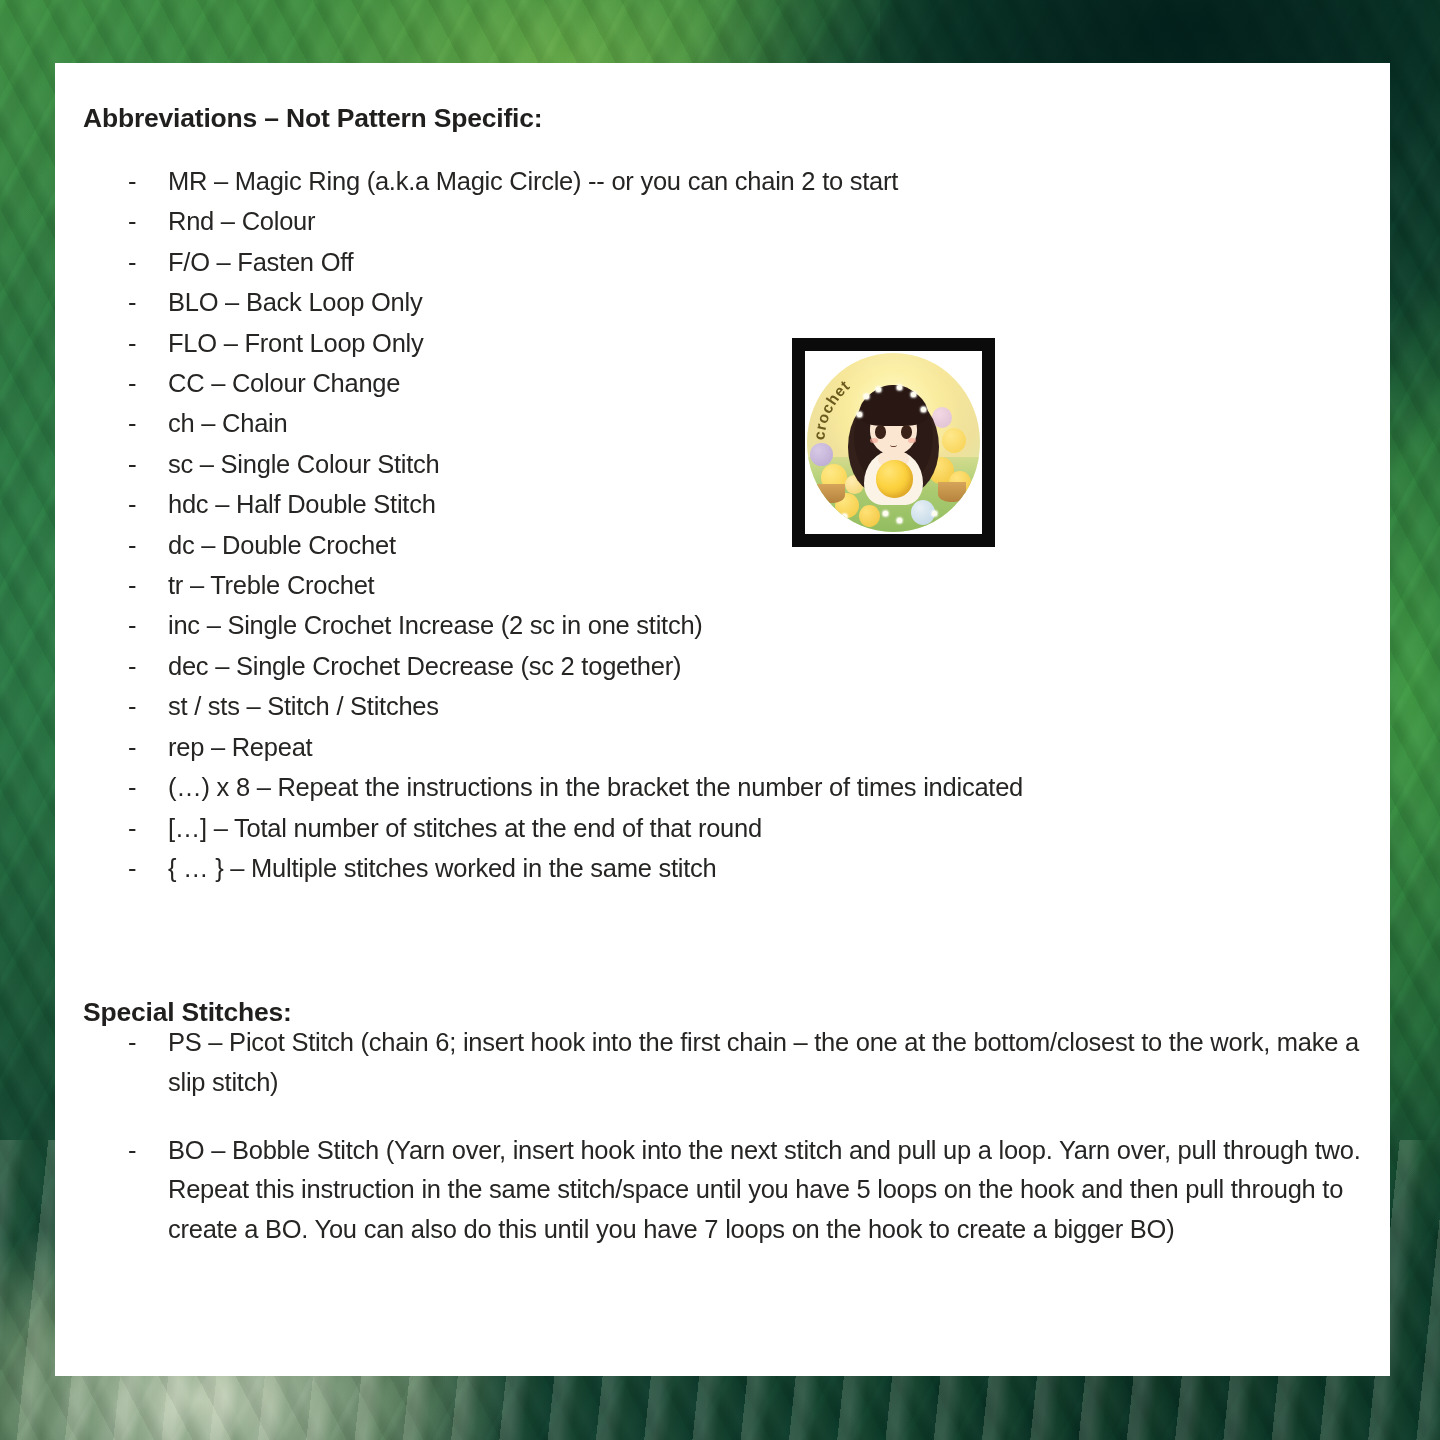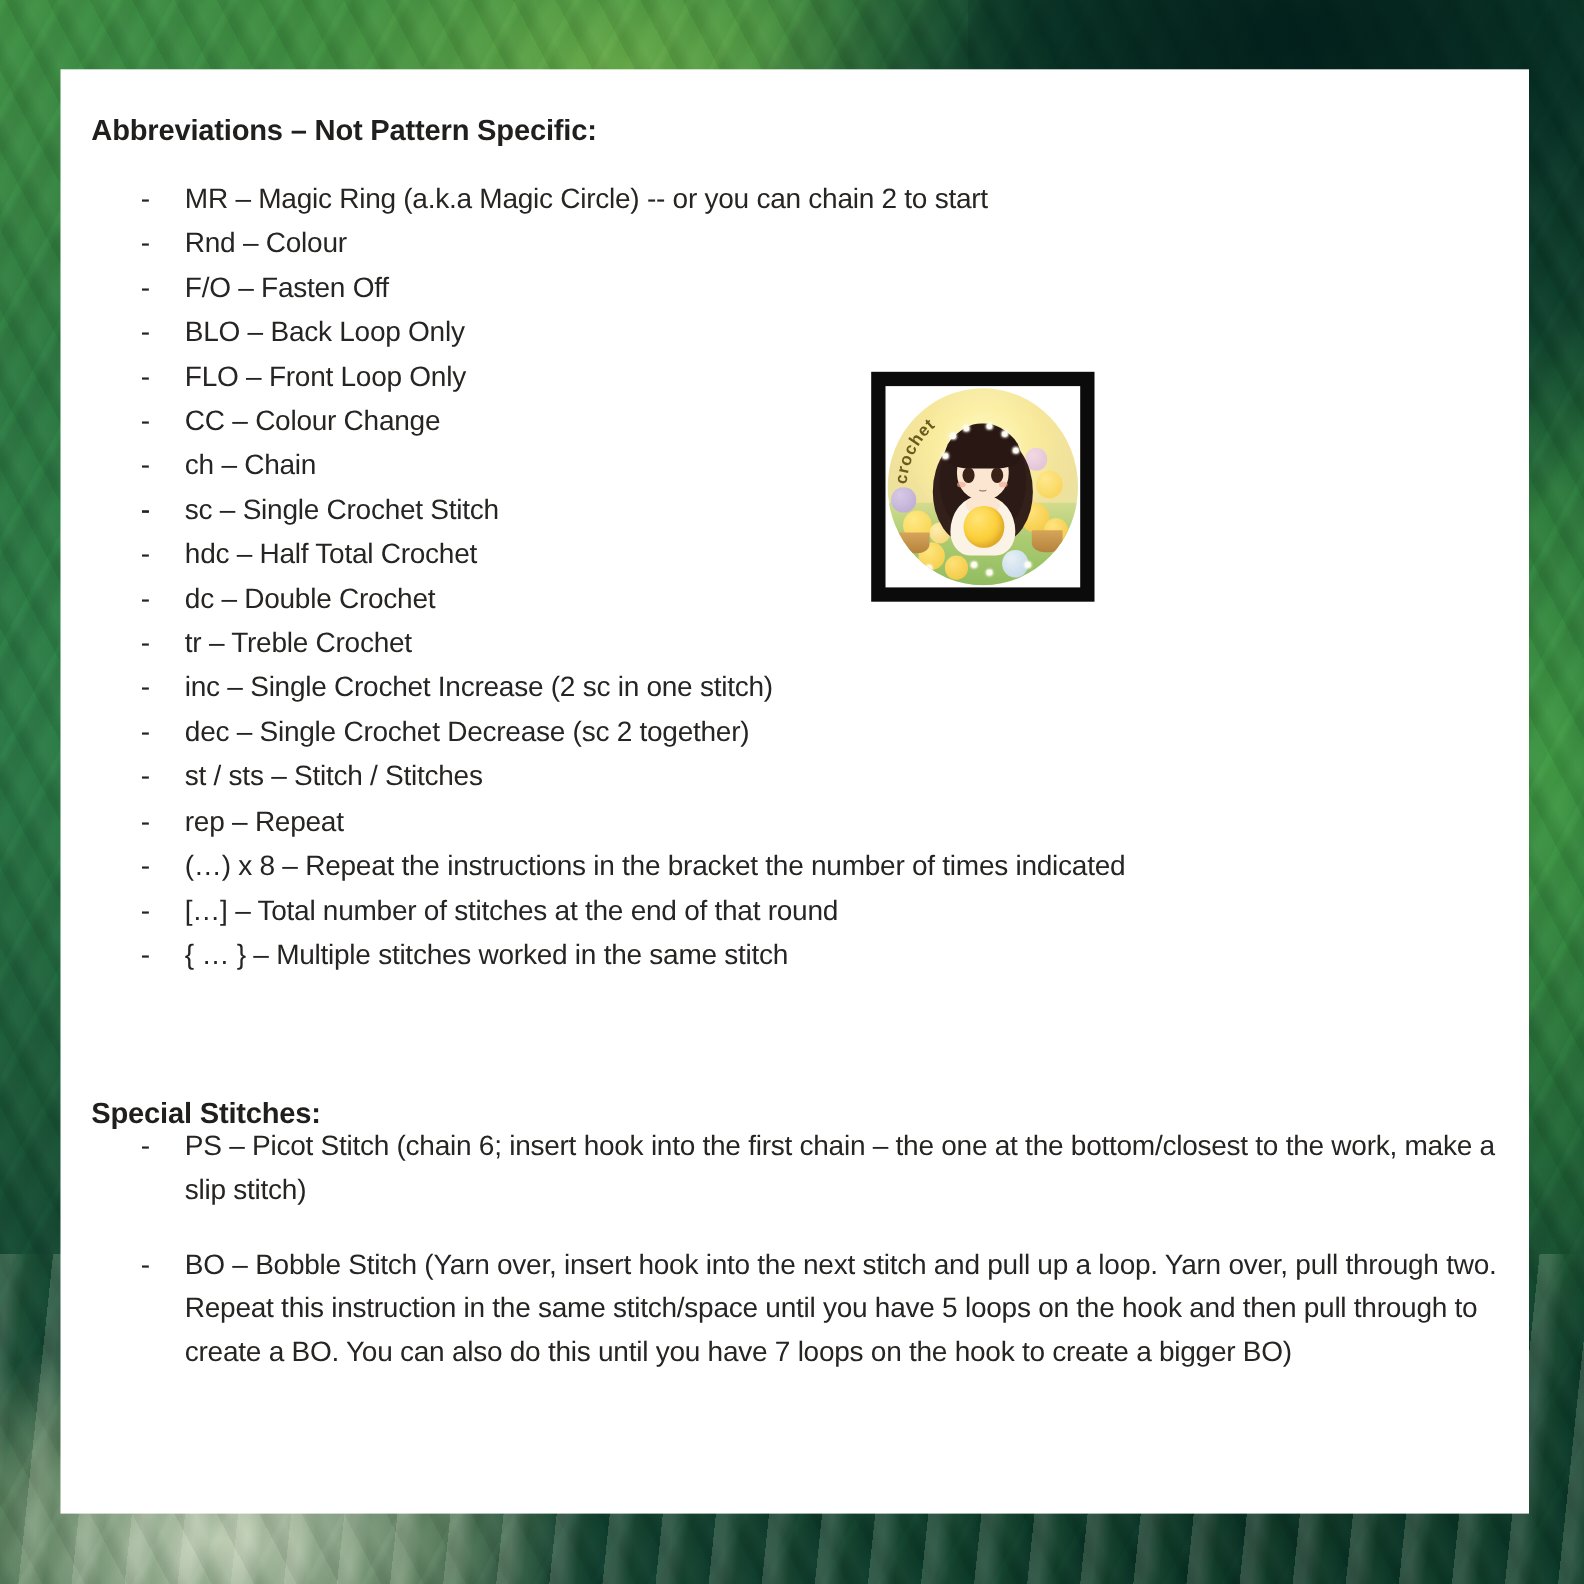--- a/index.html
+++ b/index.html
@@ -330,25 +330,25 @@
           </li>
           <li>
             <span class="dash">-</span>
             <span class="txt">ch – Chain</span>
           </li>
           <li>
             <span class="dash">-</span>
           </li>
           <li>
             <span class="dash">-</span>
-            <span class="txt">sc – Single Crochet Stitch</span>
-          </li>
-          <li>
-            <span class="dash">-</span>
-            <span class="txt">hdc – Half Total Crochet</span>
+            <span class="txt">sc – Single Colour Stitch</span>
+          </li>
+          <li>
+            <span class="dash">-</span>
+            <span class="txt">hdc – Half Double Stitch</span>
           </li>
           <li>
             <span class="dash">-</span>
             <span class="txt">dc – Double Crochet</span>
           </li>
           <li>
             <span class="dash">-</span>
             <span class="txt">tr – Treble Crochet</span>
           </li>
           <li>

